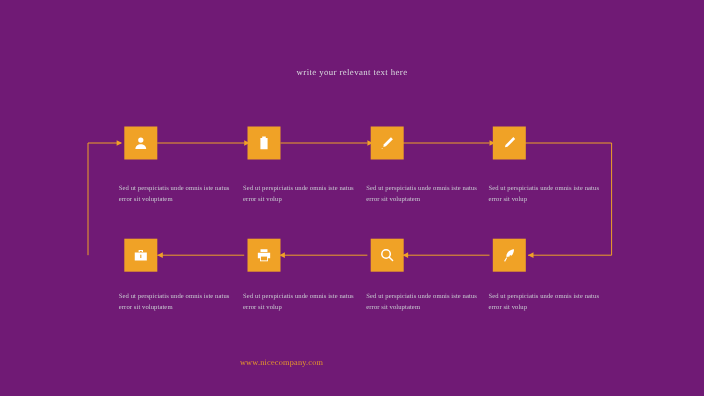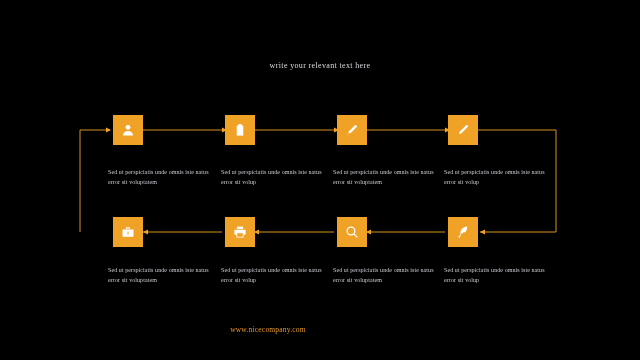--- a/index.html
+++ b/index.html
@@ -10,41 +10,41 @@
   body {
     width: 640px;
     height: 360px;
     overflow: hidden;
     font-family: "Liberation Serif", serif;
   }
   .slide {
     position: relative;
     width: 640px;
     height: 360px;
-    background: #000000;
+    background: #701a75;
   }
 
   
   .heading {
     position: absolute;
     top: 61px;
     left: 0;
     width: 640px;
     text-align: center;
     font-size: 8px;
     letter-spacing: 0.35px;
     color: #d9dbdf;
     font-family: "Liberation Serif", serif;
   }
 
   
   .footer {
     position: absolute;
     top: 325px;
-    left: 12px;
+    left: 0;
     width: 512px;
     text-align: center;
     font-size: 7.5px;
     letter-spacing: 0.2px;
     color: #e8992a;
     font-family: "Liberation Serif", serif;
   }
 
   
   .wires {

